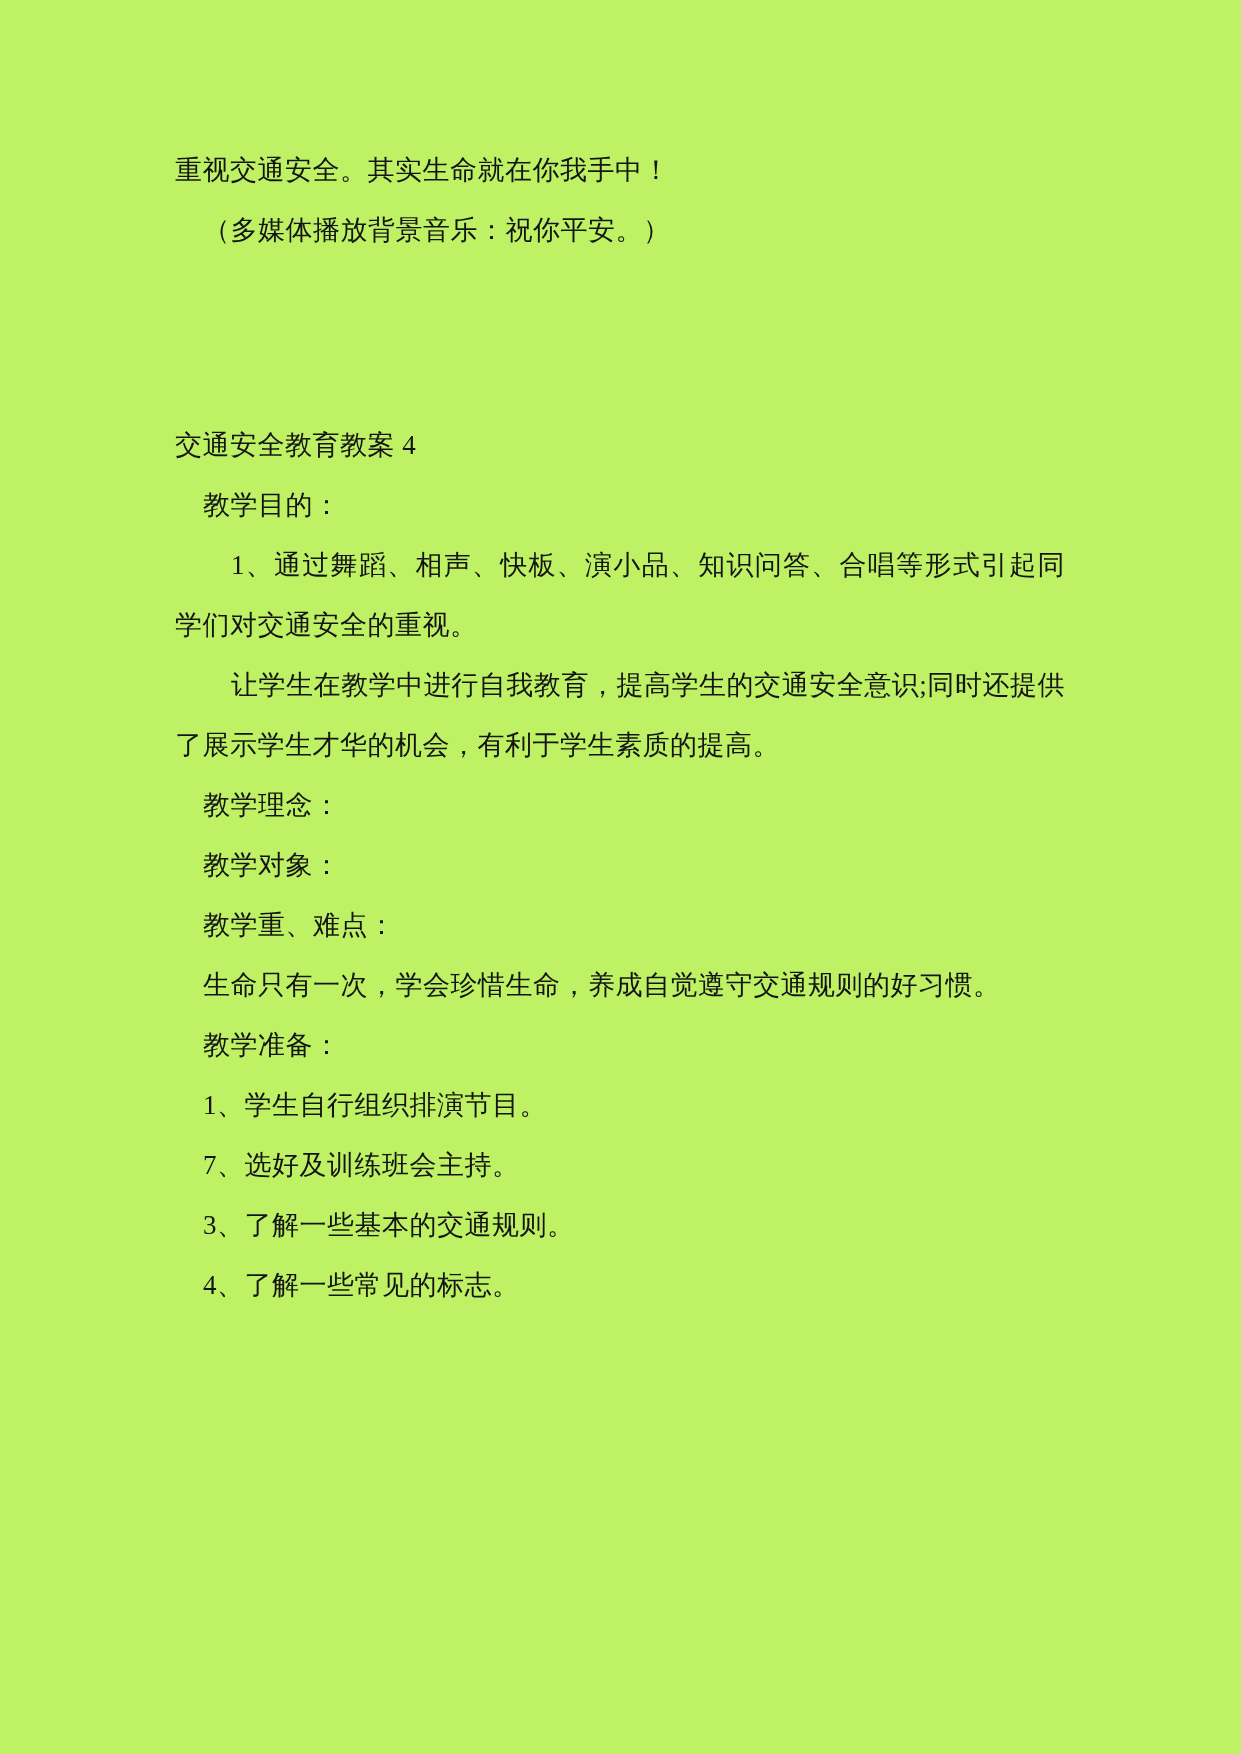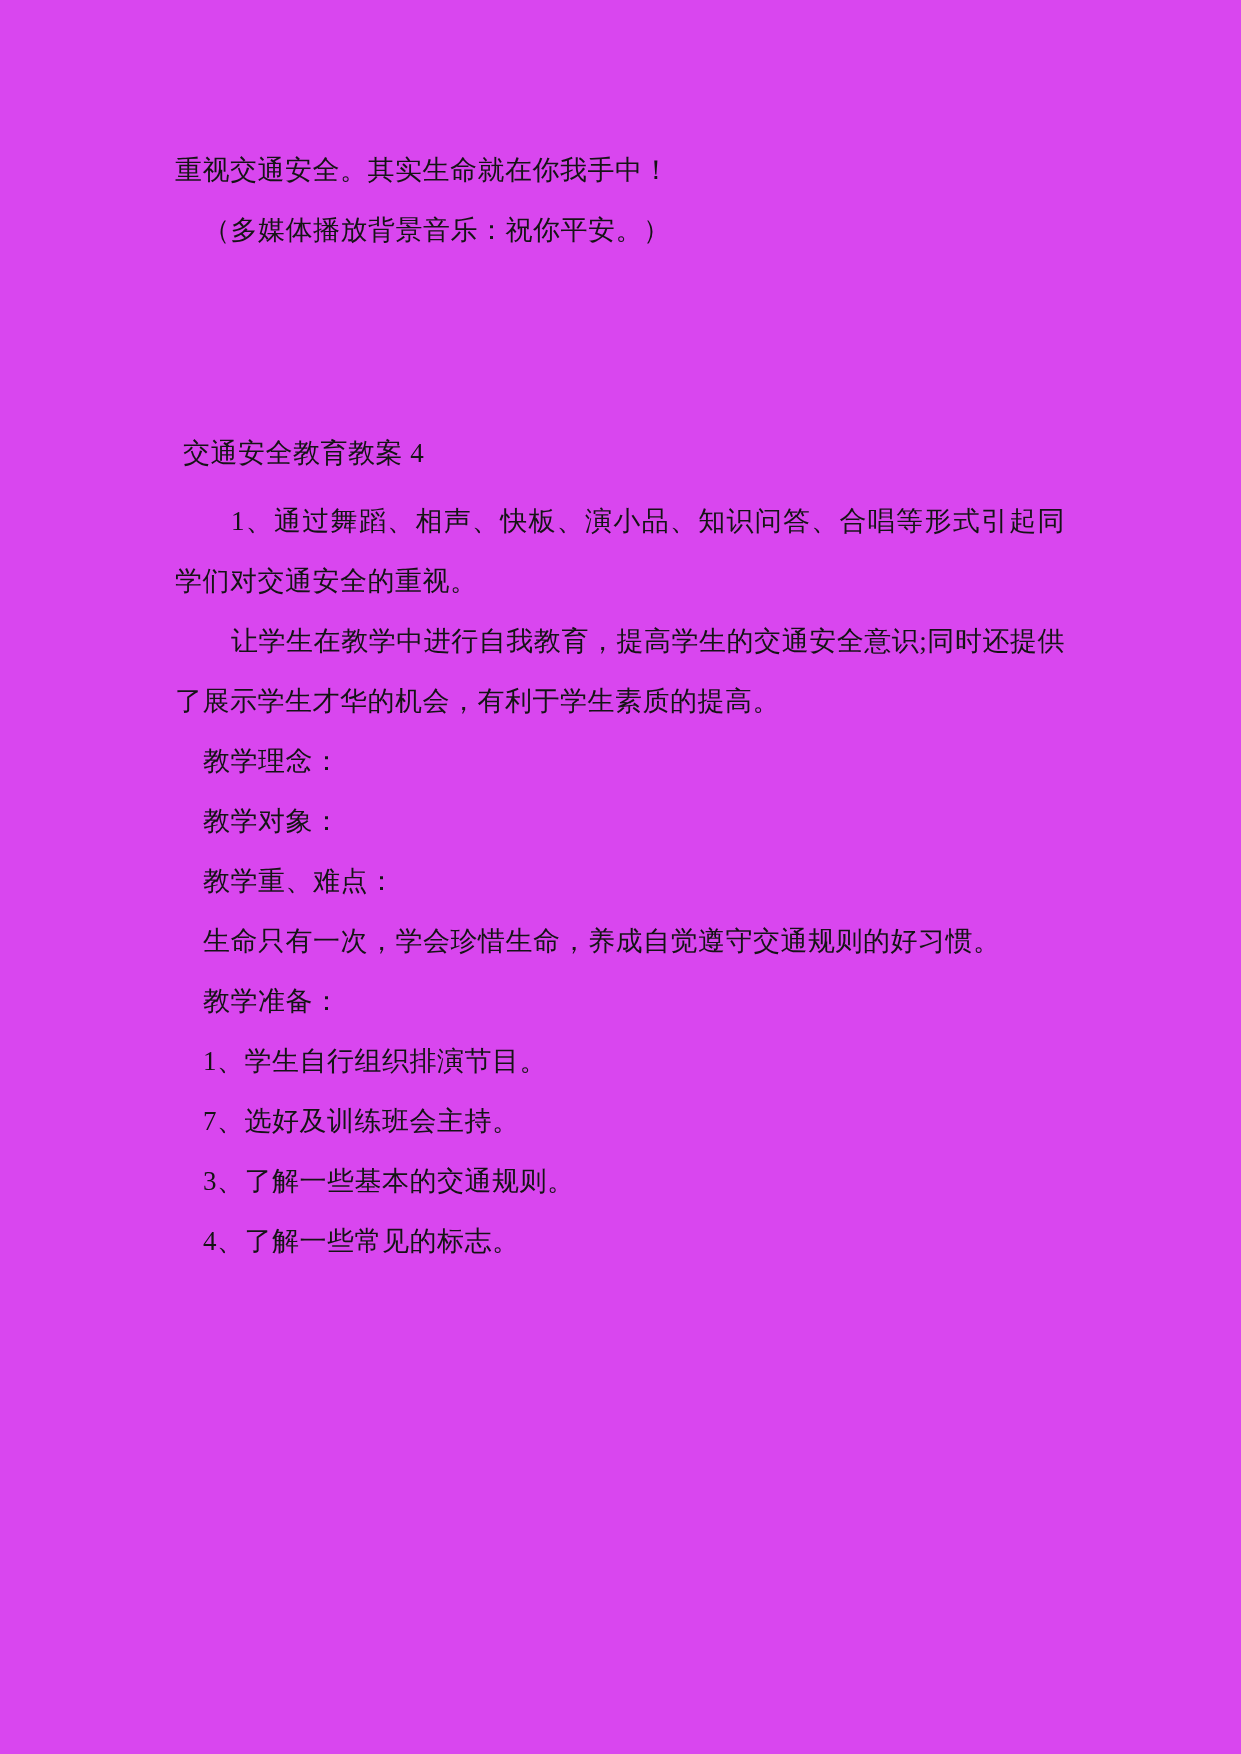--- a/index.html
+++ b/index.html
@@ -14,21 +14,21 @@
     font-family: "Liberation Serif", "DejaVu Serif", serif;
     color: #000000;
     -webkit-font-smoothing: antialiased;
   }
   .page {
     position: relative;
     width: 1241px;
     height: 1754px;
     box-sizing: border-box;
     padding: 140px 175px 0 175px;
-    background: #d946ef;
+    background: #bef264;
   }
   .doc-body {
     width: 890px;
   }
   p {
     margin: 0;
     font-size: 27px;
     line-height: 60px;
     letter-spacing: 0.5px;
     text-align: justify;
@@ -42,36 +42,37 @@
     text-indent: 56px;
     font-family: Liberation Serif, serif;
   }
   .spacer-lg {
     height: 155px;
   }
   .heading {
     font-size: 27px;
     line-height: 60px;
     color: #141414;
-    margin: 8px;
+    margin: 0;
   }
 </style>
 </head>
 <body>
 
 <div class="page">
   <div class="doc-body">
 
     <p class="para">重视交通安全。其实生命就在你我手中！</p>
     <p class="para indent1">（多媒体播放背景音乐：祝你平安。）</p>
 
     <div class="spacer-lg"></div>
 
     <p class="heading">交通安全教育教案 4</p>
 
+    <p class="para indent1">教学目的：</p>
     <p class="para indent2">1、通过舞蹈、相声、快板、演小品、知识问答、合唱等形式引起同学们对交通安全的重视。</p>
 
     <p class="para indent2">让学生在教学中进行自我教育，提高学生的交通安全意识;同时还提供了展示学生才华的机会，有利于学生素质的提高。</p>
     <p class="para indent1">教学理念：</p>
 
     <p class="para indent1">教学对象：</p>
 
     <p class="para indent1">教学重、难点：</p>
     <p class="para indent1">生命只有一次，学会珍惜生命，养成自觉遵守交通规则的好习惯。</p>
 

